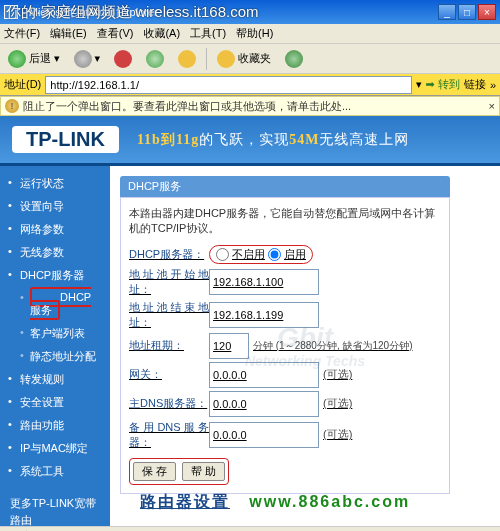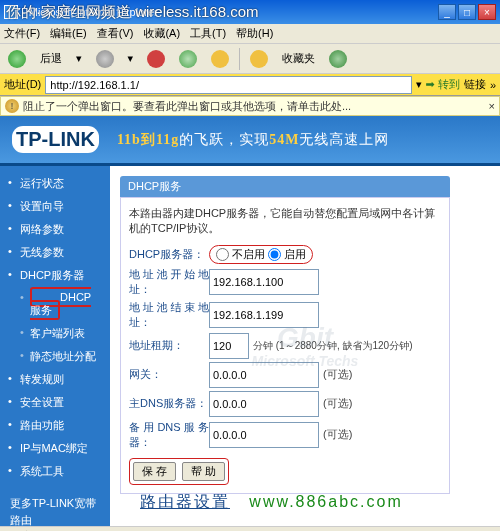--- a/index.html
+++ b/index.html
@@ -13,73 +13,73 @@
 .titlebar .wmbtn { width: 18px; height: 16px; background: linear-gradient(#7db5f0,#2f7ade); border: 1px solid #195aa7; margin-left: 2px; display: flex; align-items: center; justify-content: center; color: #fff; font-size: 10px; }
 .titlebar .close { background: linear-gradient(#f08080,#d04040); border-color: #a02020; }
 
 
 .wmark-left { position: absolute; top: 3px; left: 6px; color: #fff; font-size: 15px; text-shadow: 0 0 2px #000; z-index: 10; }
 
 
 .menubar { background: #ece9d8; border-bottom: 1px solid #ccc; height: 20px; display: flex; align-items: center; padding: 0 4px; }
 .menubar span { margin-right: 10px; }
 .toolbar { background: #ece9d8; height: 30px; display: flex; align-items: center; padding: 0 4px; border-bottom: 1px solid #ccc; gap: 6px; }
-.tbtn { display: flex; align-items: center; gap: 14px; padding: 2px 4px; }
+.tbtn { display: flex; align-items: center; gap: 3px; padding: 2px 4px; }
 .tbtn .ico { width: 18px; height: 18px; border-radius: 9px; display: inline-block; }
 .ico-back { background: radial-gradient(#8fd88f,#2a9a2a); }
 .ico-fwd { background: radial-gradient(#ccc,#888); width: 14px; height: 14px; }
 .ico-stop { background: #d04040; border-radius: 3px; width:16px;height:16px;}
 .ico-ref { background: radial-gradient(#b5e0b5,#4aa24a);}
 .ico-home { background: #f0c040; border-radius: 3px;}
 .ico-srch { background: radial-gradient(#9ec5f0,#3a8ee6);}
 .ico-fav { background: #f0c040;}
 .sep { width: 1px; height: 22px; background: #bbb; }
 
 .addrbar { background: #fde047; height: 22px; display: flex; align-items: center; padding: 0 4px; border-bottom: 1px solid #999; gap: 4px; }
 .addrbar input { flex: 1; height: 18px; border: 1px solid #7f9db9; font-size: 11px; padding: 0 4px; }
 .go { color: #2a7a2a; font-size: 11px; }
 
 .infobar { background: #ffffe1; border: 1px solid #d8d080; height: 20px; display: flex; align-items: center; padding: 0 4px; font-size: 11px; color: #333; gap: 4px; }
 .infobar .ix { width: 14px; height: 14px; background: radial-gradient(#f0d070,#c89020); border-radius: 50%; display:flex;align-items:center;justify-content:center;font-size:9px;}
 
 
 .router-top { background: linear-gradient(#2a78c8,#4a98e0); height: 50px; display: flex; align-items: center; position: relative; border-bottom: 3px solid #0a4a8a; }
-.logo { font-family: Arial; font-weight: bold; font-size: 20px; color: #0a3a6a; background: #fff; border-radius: 11px; padding: 2px 4px; margin-left: 12px; }
+.logo { font-family: Arial; font-weight: bold; font-size: 20px; color: #0a3a6a; background: #fff; border-radius: 4px; padding: 2px 14px; margin-left: 12px; }
 .slogan { color: #fff; font-size: 14px; margin-left: 18px; font-family: "Microsoft YaHei"; letter-spacing: 1px; }
 .slogan .y { color: #ffd040; font-weight: bold; }
 
 .router-body { display: flex; height: 360px; background: #2a78c8; }
 .sidebar { width: 110px; background: #2a78c8; color: #fff; font-size: 11px; padding-top: 6px; }
 .sidebar .item { padding: 4px 8px 4px 20px; cursor: pointer; position: relative; }
 .sidebar .item.top::before { content: "•"; position: absolute; left: 8px; }
 .sidebar .item.sub { padding-left: 30px; }
 .sidebar .item.sub::before { content: "•"; position: absolute; left: 20px; color: #a0c0e0; }
 .sidebar .active { border: 2px solid #d02020; border-radius: 3px; padding: 2px 6px 2px 28px; }
 .sidebar .footer { margin-top: 12px; padding: 0 10px; line-height: 1.5; }
 
 .content { flex: 1; background: #fff; padding: 10px; overflow: auto; position: relative; }
 .panel-title { background: #5a98d8; color: #fff; padding: 3px 8px; font-size: 11px; border-radius: 3px 3px 0 0; width: 330px; }
 .panel { border: 1px solid #cce; width: 330px; padding: 8px; background: #fff; }
 .hint { font-size: 11px; color: #333; margin-bottom: 8px; line-height: 1.4; }
-.fld { display: flex; align-items: center; margin: 3px 0; font-size: 11px; }
+.fld { display: flex; align-items: center; margin: 3px 0; font-size: 11px; text-decoration: underline; }
 .fld .lbl { width: 80px; color: #1a4a8a; text-align: justify; }
 .fld input[type=text] { width: 110px; height: 16px; border: 1px solid #7f9db9; font-size: 11px; padding: 12px 3px; }
 .fld .unit { margin-left: 4px; color: #444; }
 .radios { border: 1px solid #d02020; border-radius: 10px; padding: 1px 6px; display: inline-flex; align-items: center; gap: 3px; }
 .radios input { vertical-align: middle; }
 .btns { margin-top: 8px; display: flex; gap: 6px; border: 1px solid #d02020; border-radius: 4px; padding: 3px; width: fit-content; }
 .btns button { font-size: 11px; padding: 1px 8px; background: #ece9d8; border: 1px solid #888; border-radius: 2px; }
 
 .gbit-wm { position: absolute; top: 50%; left: 50%; transform: translate(-50%,-50%); font-size: 28px; font-family: Arial; color: rgba(100,120,140,0.15); font-weight: bold; pointer-events: none; text-align:center; line-height:1.1;font-style:italic;}
 .gbit-wm small { font-size: 14px; display:block;}
 
 .footerbar { height: 20px; background: #ece9d8; border-top: 1px solid #ccc; display: flex; align-items: center; padding: 0 6px; font-size: 11px; gap:4px;}
 .footerbar .done { width:12px;height:12px;background:#3a8ee6;}
 
-.bottom-links { position: absolute; bottom: 18px; left: 140px; font-size: 16px; font-weight: normal; letter-spacing: 2px; }
+.bottom-links { position: absolute; bottom: 18px; left: 140px; font-size: 16px; font-weight: bold; letter-spacing: 2px; }
 .bottom-links .b { color: #1a4a8a; text-decoration: underline; }
 .bottom-links .g { color: #1a8a1a; }
 </style>
 </head>
 <body>
 
 <div class="titlebar">
   <span class="wmark-left">你的·家庭组网频道 wireless.it168.com</span>
   <span class="ie-icon"></span>
   <span class="title-txt"> - Microsoft Internet Explorer</span>
@@ -169,21 +169,21 @@
       </div>
     <div class="footer">
       <span>更多TP-LINK宽带路由</span><br>
       
     </div>
   </div>
 
   <div class="content">
     <div class="gbit-wm">
       <span>Gbit</span>
-      <small>Microsoft Techs</small>
+      <small>Networking Techs</small>
     </div>
     <div class="panel-title">DHCP服务</div>
     <div class="panel">
       <div class="hint">本路由器内建DHCP服务器，它能自动替您配置局域网中各计算机的TCP/IP协议。</div>
 
       <div class="fld">
         <span class="lbl">DHCP服务器：</span>
         <span class="radios">
           <input type="radio" name="dh" style="">
             <span>不启用</span>

